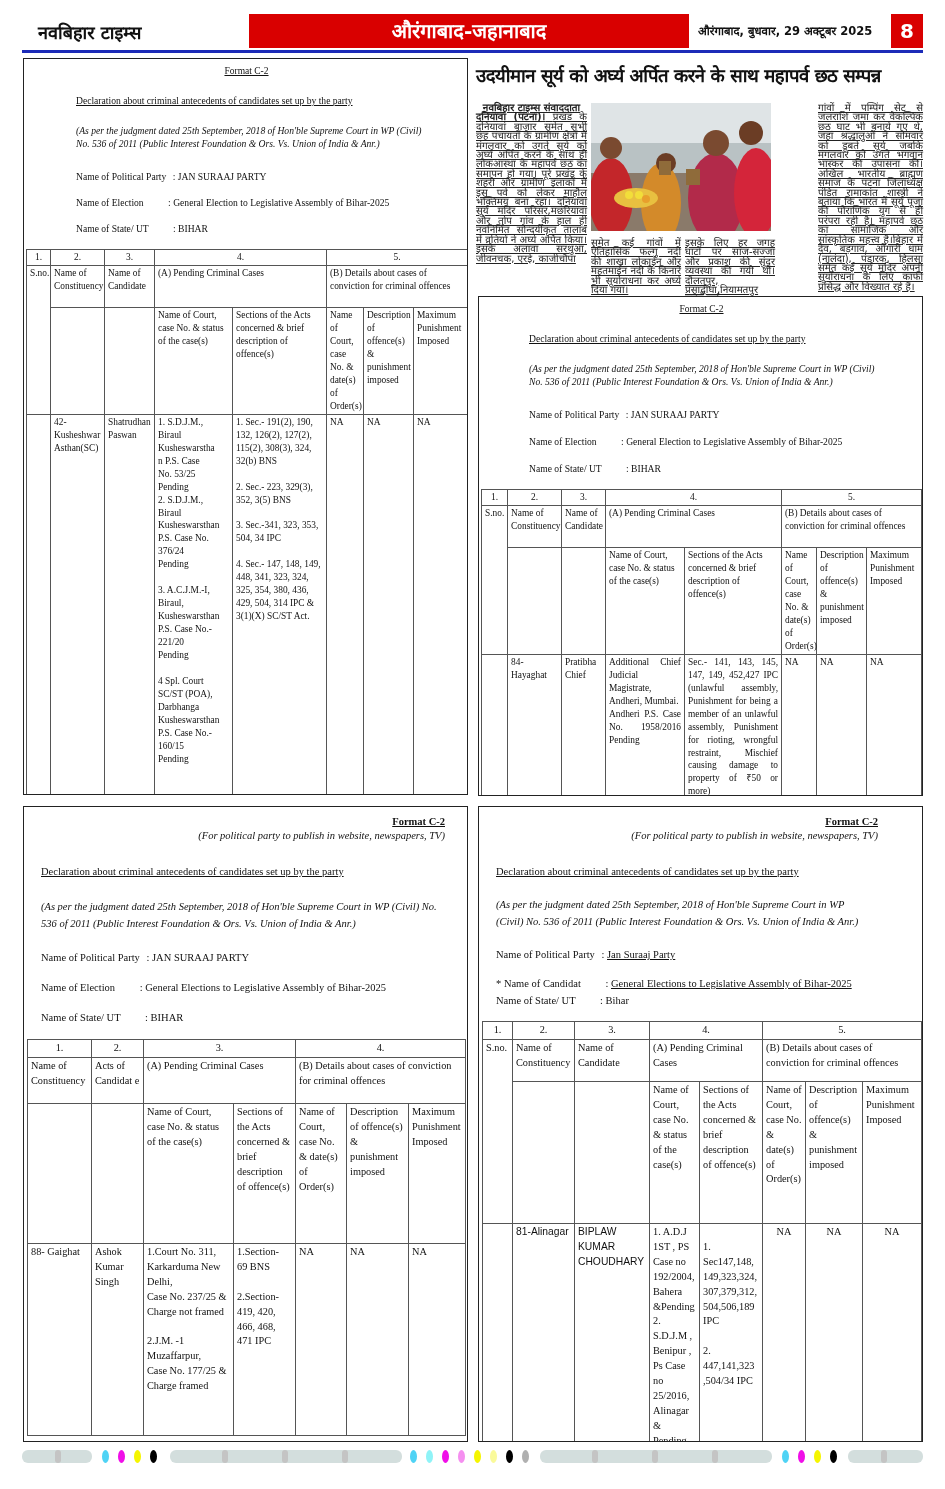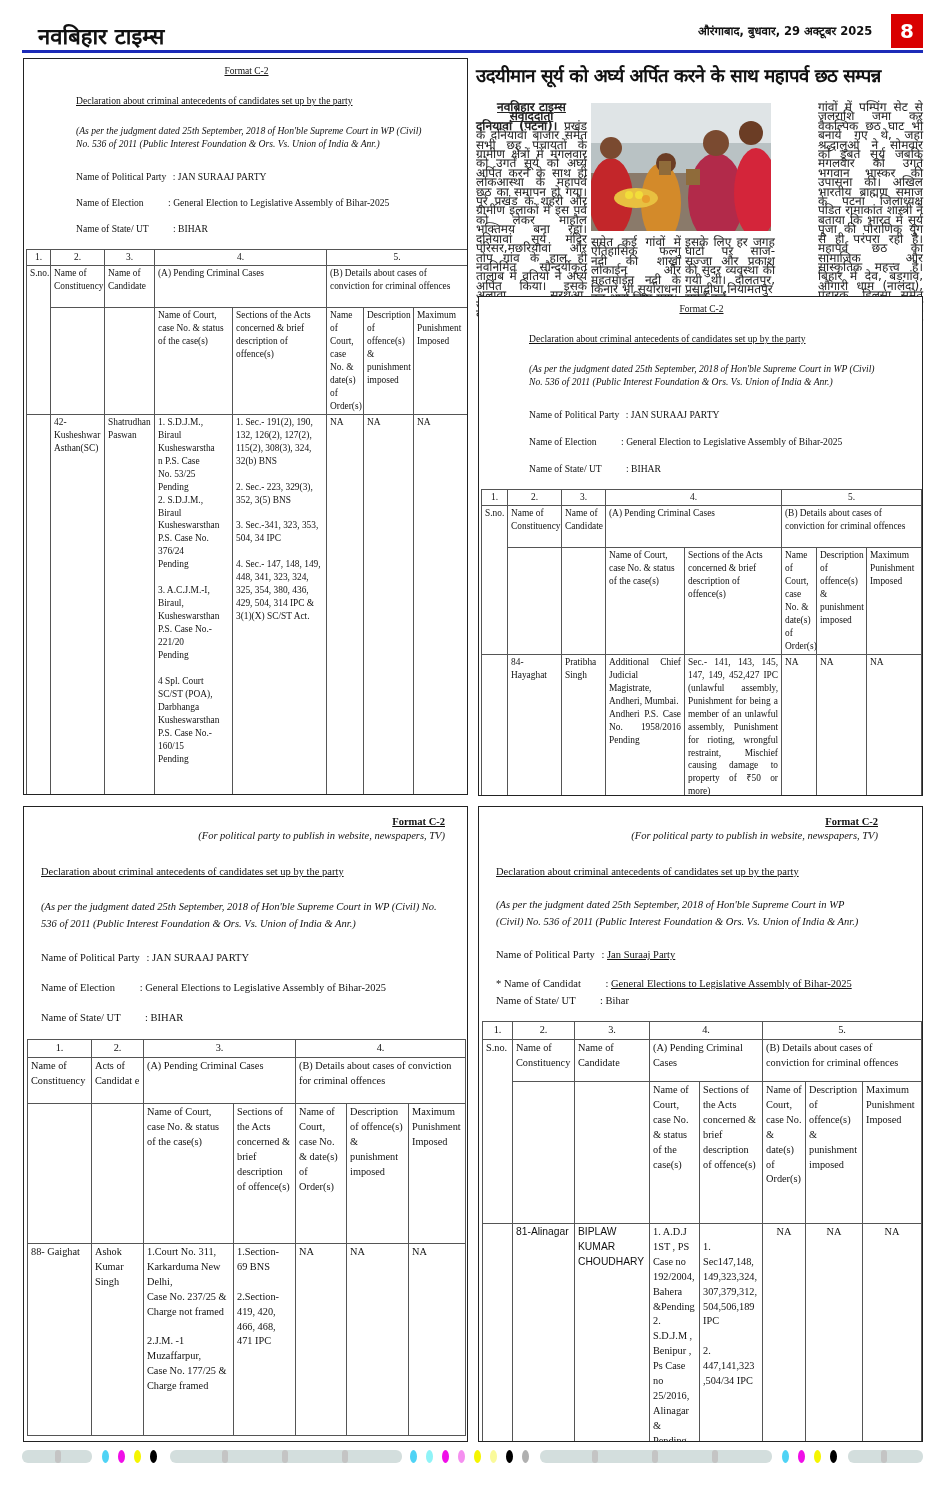--- a/index.html
+++ b/index.html
@@ -1,21 +1,21 @@
 <!DOCTYPE html>
 <html><head>
 <meta charset="utf-8">
 <style>
   * { box-sizing: border-box; margin: 0; padding: 0; }
   html, body { width: 945px; height: 1489px; background: #ffffff; overflow: hidden; }
   body { position: relative; font-family: "Liberation Serif", serif; color: #111; }
 
   
   .masthead { position: absolute; left: 22px; top: 14px; width: 901px; height: 36px; }
-  .brand { position: absolute; left: 16px; top: 6px; font-family: "DejaVu Sans", sans-serif; font-size: 22px; font-weight: bold; letter-spacing: 0px; color: #111; }
+  .brand { position: absolute; left: 16px; top: 6px; font-family: "DejaVu Sans", sans-serif; font-size: 18px; font-weight: bold; letter-spacing: 0px; color: #111; }
   .section-band { position: absolute; left: 227px; top: 0; width: 440px; height: 34px; background: #d90000; color: #fff; text-align: center; font-family: "DejaVu Sans", sans-serif; font-weight: bold; font-size: 20px; line-height: 34px; }
   .dateline { position: absolute; left: 676px; top: 9px; font-family: "DejaVu Sans", sans-serif; font-size: 11.5px; font-weight: bold; color: #111; }
   .page-no { position: absolute; right: 0; top: 0; width: 32px; height: 34px; background: #d90000; color: #fff; font-family: "DejaVu Sans", sans-serif; font-weight: bold; font-size: 20px; text-align: center; line-height: 34px; }
   .rule { position: absolute; left: 22px; top: 50px; width: 901px; height: 3px; background: #1c2bb8; }
 
   
   .notice { position: absolute; border: 1.5px solid #222; background: #fff; padding: 0; overflow: hidden; }
   .notice .inner { position: absolute; font-size: 9.6px; line-height: 1.35; }
   .fmt-title { text-decoration: underline; font-weight: normal; font-size: 9.5px; }
   .fmt-title.bold { font-weight: bold; font-size: 10.5px; }
@@ -26,36 +26,37 @@
 
   table.ct { border-collapse: collapse; position: absolute; font-size: 9.4px; line-height: 1.38; table-layout: fixed; }
   table.ct td { border: 1px solid #555; vertical-align: top; padding: 1px 3px; }
   table.ct td.c { text-align: center; }
   table.ct td.j { text-align: justify; }
   table.ct .sans { font-family: "Liberation Sans", sans-serif; }
   .multiline { white-space: pre-line; }
 
   
   .headline { position: absolute; left: 476px; top: 62px; width: 450px; font-family: "DejaVu Sans", sans-serif; font-weight: bold; font-size: 18.5px; color: #111; letter-spacing: -0.5px; white-space: nowrap; }
-  .article-col { position: absolute; font-family: "DejaVu Sans", sans-serif; font-size: 12px; line-height: 9.4px; text-align: justify; color: #222; }
+  .article-col { position: absolute; font-family: "DejaVu Sans", sans-serif; font-size: 10px; line-height: 9.4px; text-align: justify; color: #222; text-decoration: underline; }
   .byline { text-decoration: underline; font-weight: bold; display: block; text-align: center; }
   .dateline-strong { font-weight: bold; }
   .photo { position: absolute; left: 591px; top: 103px; width: 180px; height: 128px; overflow: hidden; background: #c8b9a4; }
 
   
   .colorbar { position: absolute; left: 22px; top: 1450px; width: 901px; height: 13px; }
   .pill { position: absolute; top: 0; height: 13px; background: #d3dedd; border-radius: 6px; }
   .pill i { position: absolute; top: 0; width: 6px; height: 13px; background: #c4c4c4; border-radius: 3px; }
   .dot { position: absolute; top: 0; width: 7px; height: 13px; border-radius: 50%; }
 </style>
 </head>
 <body>
 
 <div class="masthead">
   <div class="brand">नवबिहार टाइम्स</div>
+  <div class="section-band">औरंगाबाद-जहानाबाद</div>
   <div class="dateline">औरंगाबाद, बुधवार, 29 अक्टूबर 2025</div>
   <div class="page-no">8</div>
 </div>
 <div class="rule"></div>
 
 <div class="notice" style="left:23px; top:58px; width:445px; height:737px;">
   <div class="inner" style="left:0; top:6px; width:445px; text-align:center;">
     <span class="fmt-title">Format C-2</span>
   </div>
   <div class="inner decl" style="left:52px; top:36px;">Declaration about criminal antecedents of candidates set up by the party</div>
@@ -234,21 +235,21 @@
           <td></td>
       <td>Name of Court, case No.  &amp; status of the case(s)</td>
       <td> Sections of the Acts concerned &amp; brief description of offence(s)</td>
       <td>Name of Court, case No. &amp; date(s) of Order(s)</td>
       <td>Description of offence(s) &amp; punishment imposed</td>
       <td>Maximum Punishment Imposed</td>
     </tr>
     <tr style="height:150px;">
       <td></td>
       <td>84-Hayaghat</td>
-      <td>Pratibha Singh</td>
+      <td>Pratibha Chief</td>
       <td class="j multiline">Additional Chief Judicial Magistrate, Andheri, Mumbai.
 Andheri P.S. Case No. 1958/2016 Pending</td>
       <td class="j">Sec.- 141, 143, 145, 147, 149, 452,427 IPC (unlawful assembly, Punishment for being a member of an unlawful assembly, Punishment for rioting, wrongful restraint, Mischief causing damage to property of ₹50 or more)</td>
       <td>NA</td>
       <td>NA</td>
       <td>NA</td>
     </tr>
   </tbody>
     </table>
 </div>

